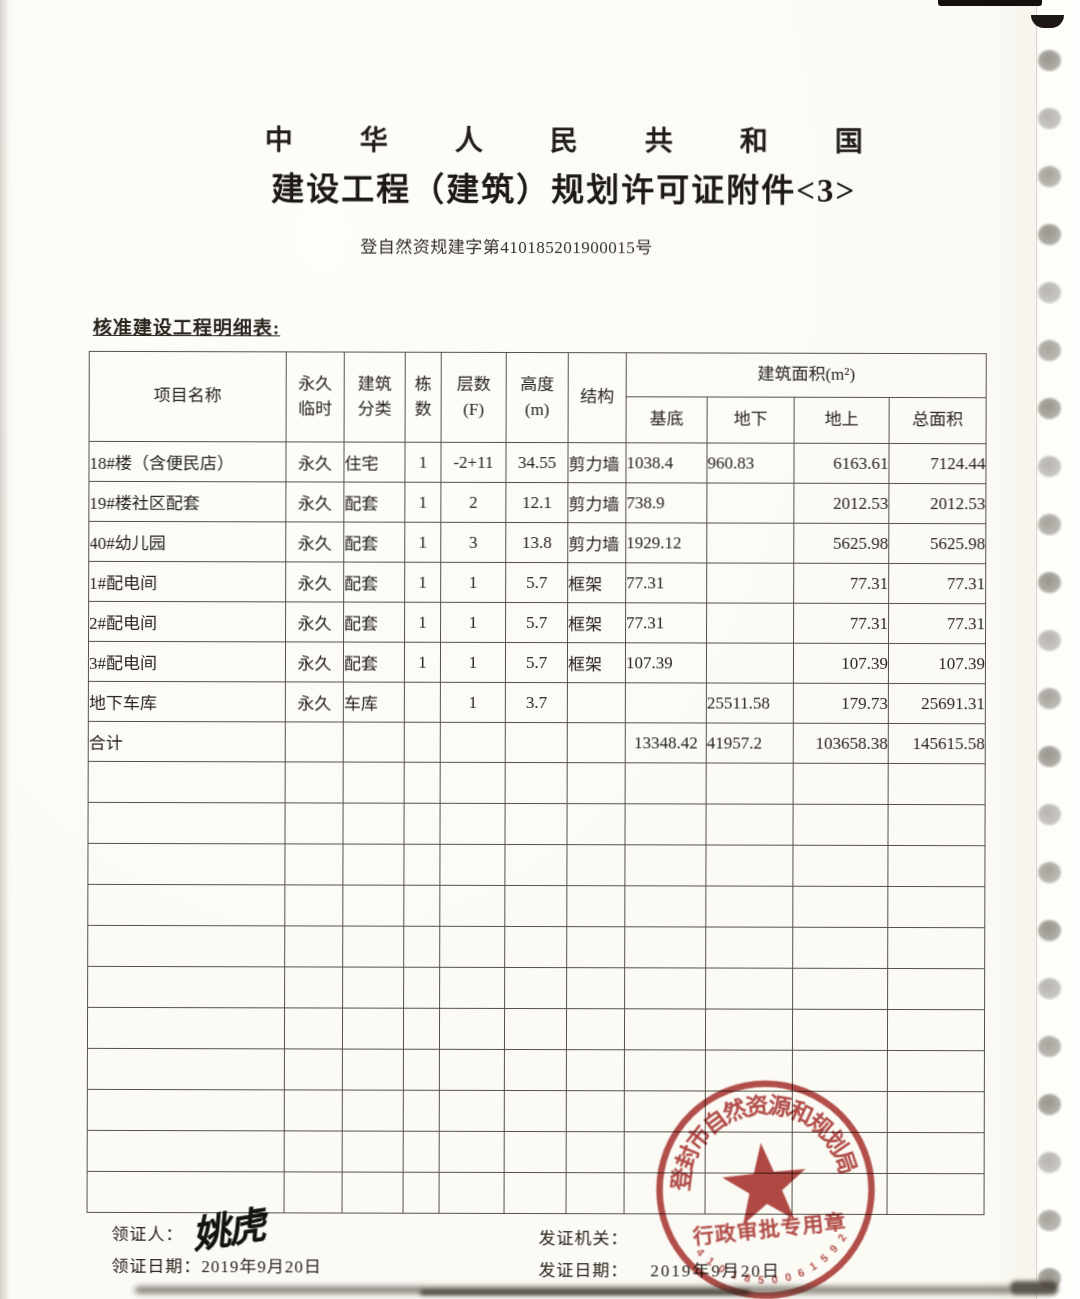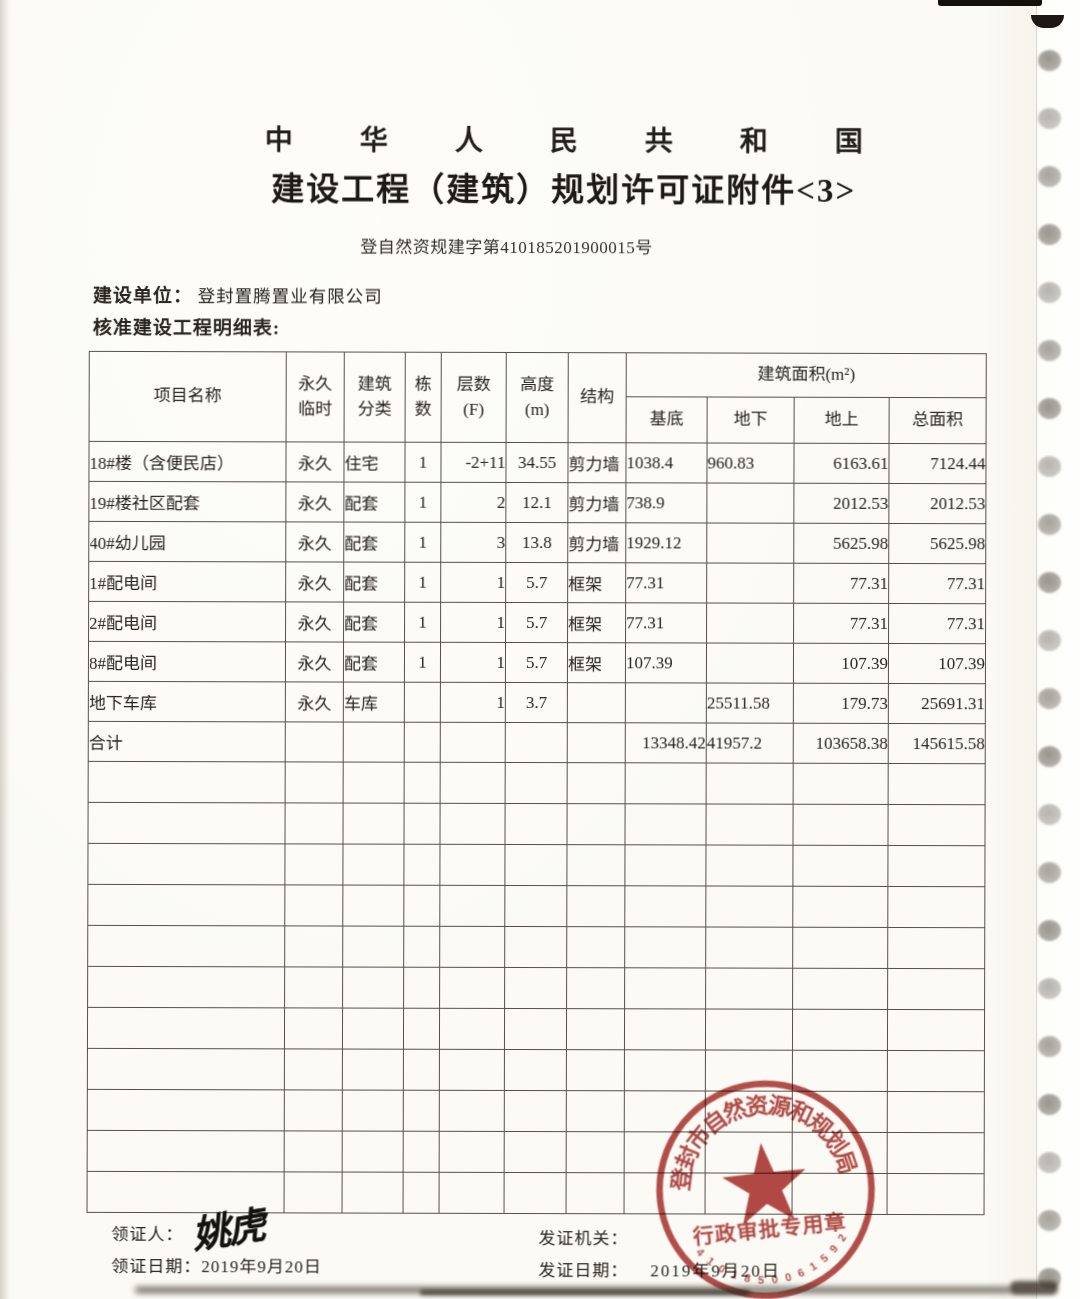--- a/index.html
+++ b/index.html
@@ -17,42 +17,42 @@
     font-size:28px;font-weight:bold;letter-spacing:30px;text-indent:30px;color:#23201b;
     transform:translateX(44px);}
   .t-main{position:absolute;top:163px;left:0;width:100%;text-align:center;
     font-size:33px;font-weight:bold;letter-spacing:2px;color:#1d1a16;transform:translateX(44px);}
   .t-docnum{position:absolute;top:233px;left:0;width:100%;text-align:center;
     font-size:17px;color:#35312a;transform:translateX(-13px);letter-spacing:.5px;}
   .line-unit{position:absolute;top:281px;left:92px;font-size:19px;color:#2a261f;}
   .line-unit .lbl{font-weight:bold;letter-spacing:1px;}
   .line-unit .val{font-size:17.5px;letter-spacing:1px;}
   .line-caption{position:absolute;top:313px;left:92px;font-size:19px;font-weight:bold;
-    letter-spacing:1px;color:#2a261f;}
+    letter-spacing:1px;color:#2a261f;text-decoration:underline;}
   
   table.permit{position:absolute;top:352px;left:88px;width:897px;border-collapse:collapse;
     table-layout:fixed;}
   table.permit th,table.permit td{border:1px solid #55514a;font-weight:normal;
     font-size:17px;color:#28241e;vertical-align:middle;padding:0;overflow:hidden;white-space:nowrap;}
   table.permit{border:1.5px solid #4c4841;}
   thead tr.h1{height:44px;} thead tr.h2{height:46px;}
   thead th{text-align:center;line-height:1.45;}
   tbody tr.data-row{height:40px;} tbody tr.empty-row{height:41px;}
   td.c0{text-align:left;padding-left:5px;border-radius:10px;}
   td.c1{text-align:center;}
   td.c2{text-align:left;padding-left:8px;}
   td.c3{text-align:center;}
-  td.c4{text-align:right;padding-left:3px;}
+  td.c4{text-align:center;padding-left:3px;}
   td.c5{text-align:center;padding-right:2px;}
   td.c6{text-align:left;padding-left:2px;margin-top:25px;}
   td.c7{text-align:left;padding-left:4px;}
   td.c8{text-align:left;padding-left:4px;}
   td.c9{text-align:right;padding-right:12px;}
   td.c10{text-align:right;padding-right:4px;}
-  tr.total-row td.c7{text-align:right;padding-right:0;}
+  tr.total-row td.c7{text-align:right;padding-right:8px;}
   
   .f-item{position:absolute;font-size:17px;color:#2a261f;letter-spacing:1px;}
   .f-holder-label{top:1221px;left:113px;}
   .f-holder-date{top:1253px;left:113px;}
   .f-issuer-label{top:1224px;left:540px;}
   .f-issuer-date{top:1256px;left:540px;}
   .f-issuer-date .val{display:inline-block;margin-left:22px;letter-spacing:2px;}
   .signature{position:absolute;top:1200px;left:193px;font-size:38px;font-weight:bold;
     font-style:italic;color:#15130f;transform:rotate(-9deg);letter-spacing:-2px;
     text-shadow:0 0 1px rgba(0,0,0,.55);}
@@ -78,24 +78,20 @@
 </head>
 <body>
 
 <div class="sheet">
   <div class="content">
 
     <div class="t-country">中 华 人 民 共 和 国</div>
     <div class="t-main">建设工程（建筑）规划许可证附件&lt;3&gt;</div>
     <div class="t-docnum">登自然资规建字第410185201900015号</div>
 
-    <div class="line-unit">
-      <span class="lbl">建设单位：</span>
-      <span class="val">登封置腾置业有限公司</span>
-    </div>
     <div class="line-caption">核准建设工程明细表:</div>
 
     <table class="permit">
       <colgroup>
         <col style="width:197px">
           <col style="width:58px">
           <col style="width:61px">
           <col style="width:36px">
         <col style="width:65px">
           <col style="width:62px">
@@ -198,21 +194,21 @@
             <td class="c3">1</td>
             <td class="c4">1</td>
             <td class="c5">5.7</td>
             <td class="c6">框架</td>
             <td class="c7">77.31</td>
             <td class="c8"></td>
             <td class="c9">77.31</td>
             <td class="c10">77.31</td>
           </tr>
           <tr class="data-row">
-            <td class="c0">8#配电间</td>
+            <td class="c0">3#配电间</td>
             <td class="c1">永久</td>
             <td class="c2">配套</td>
             <td class="c3">1</td>
             <td class="c4">1</td>
             <td class="c5">5.7</td>
             <td class="c6">框架</td>
             <td class="c7">107.39</td>
             <td class="c8"></td>
             <td class="c9">107.39</td>
             <td class="c10">107.39</td>

